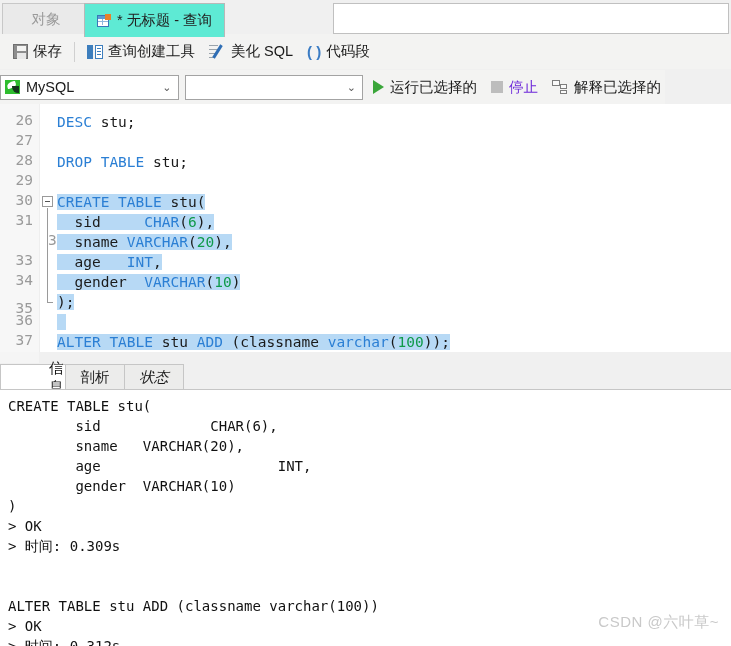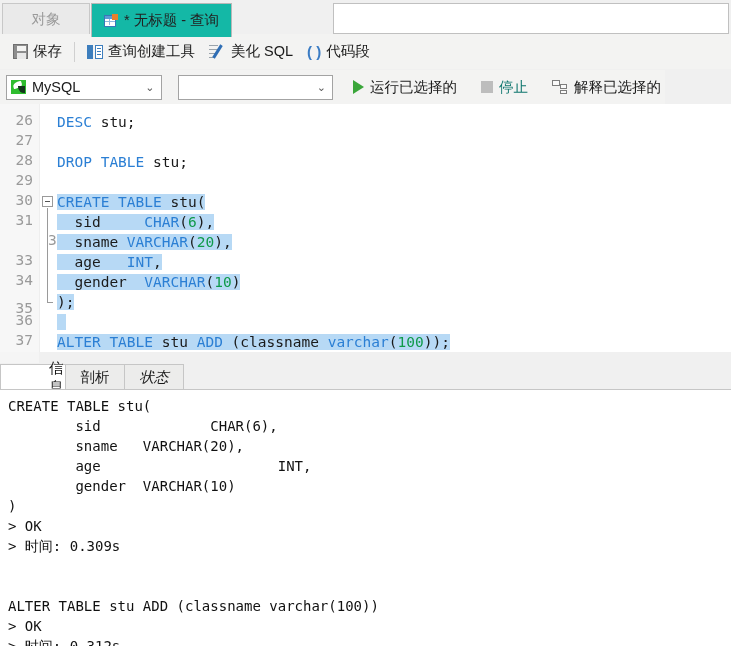--- a/index.html
+++ b/index.html
@@ -20,21 +20,21 @@
   .tab {
     position: absolute; top: 3px; height: 31px;
     display: flex; align-items: center; gap: 5px;
     padding: 0 12px;
     font-size: 14.5px; color: #4d4d4d;
     border: 1px solid #c8c8c8; border-bottom: none;
     background: #ececeb;
   }
   .tab.inactive { left: 2px; width: 88px; justify-content: center; background: #eaeaea; color: #9a9a9a; }
   .tab.active {
-    left: 91px; background: #14b8a6; color: #222; border-color: #b8b8b8;
+    left: 84px; background: #5eead4; color: #222; border-color: #b8b8b8;
     height: 34px; top: 3px; z-index: 3;
   }
   .tab-right-panel {
     position: absolute; left: 333px; top: 3px; right: 2px; height: 31px;
     background: #ffffff; border: 1px solid #c0c0c0;
   }
   .grid-icon { position: relative; width: 15px; height: 14px; flex: 0 0 auto; }
   .grid-icon i { position: absolute; display: block; }
   .grid-icon .gi-body { left: 0; top: 1px; width: 12px; height: 12px; background: #ffffff; border: 1px solid #3a76b8; }
   .grid-icon .gi-top { left: 1px; top: 2px; width: 10px; height: 3px; background: #5b9bd5; }
@@ -70,35 +70,35 @@
   .ico-beaut .b2 { left: 0; top: 5px; width: 9px; height: 1px; background: #9aa3ab; }
   .ico-beaut .b3 { left: 0; top: 9px; width: 7px; height: 1px; background: #9aa3ab; }
   .ico-beaut .b4 { left: 0; top: 13px; width: 5px; height: 1px; background: #9aa3ab; }
   .ico-beaut .pen { left: 7px; top: 0px; width: 3px; height: 15px; background: #2f6eb5; transform: rotate(32deg); }
 
   .ico-snip { color: #3b7cc4; font-size: 15px; font-weight: bold; }
 
   
   .toolbar2 {
     position: absolute; left: 0; top: 70px; width: 665px; height: 34px;
-    background: #f3f3f2; display: flex; align-items: center; padding-left: 6px; gap: 16px;
+    background: #f3f3f2; display: flex; align-items: center; gap: 6px;
   }
   .combo {
     height: 25px; background: #ffffff; border: 1px solid #a3a3a3;
     display: flex; align-items: center; padding: 0 4px; font-size: 14.5px; color: #1a1a1a;
   }
   .combo.db { width: 195px; gap: 6px; }
   .combo.schema { width: 195px; }
   .combo .chev { margin-left: auto; color: #5a5a5a; font-size: 11px; padding-right: 2px; }
   .ico-mysql { position: relative; width: 15px; height: 14px; background: #2fbd2f; flex: 0 0 auto; overflow: hidden; }
   .ico-mysql::before { content: ""; position: absolute; left: 2px; top: 2px; width: 9px; height: 6px; background: #ffffff; border-radius: 60% 10% 50% 10%; transform: rotate(-18deg); }
   .ico-mysql::after { content: ""; position: absolute; left: 7px; top: 6px; width: 7px; height: 7px; background: #14351c; border-radius: 0 0 0 90%; }
 
   .runbtn { display: flex; align-items: center; gap: 6px; font-size: 14.5px; color: #1a1a1a; padding: 0 4px; height: 26px; white-space: nowrap; }
-  .runbtn.disabled { color: #0f766e; }
+  .runbtn.disabled { color: #6d28d9; }
   .tri { width: 0; height: 0; border-left: 11px solid #3aa63a; border-top: 7px solid transparent; border-bottom: 7px solid transparent; flex: 0 0 auto; }
   .sq { width: 12px; height: 12px; background: #bdbdbd; flex: 0 0 auto; }
   .ico-expl { position: relative; width: 16px; height: 14px; flex: 0 0 auto; }
   .ico-expl i { position: absolute; display: block; border: 1px solid #7d7d7d; background: #fafafa; }
   .ico-expl .e1 { left: 0; top: 0; width: 8px; height: 6px; }
   .ico-expl .e2 { left: 8px; top: 4px; width: 7px; height: 5px; }
   .ico-expl .e3 { left: 8px; top: 10px; width: 7px; height: 4px; }
 
   
   .editor {
@@ -300,13 +300,14 @@
         gender  VARCHAR(10)
 )
 &gt; OK
 &gt; 时间: 0.309s
 
 
 ALTER TABLE stu ADD (classname varchar(100))
 &gt; OK
 &gt; 时间: 0.312s</div>
 
+  <div class="watermark">CSDN @六叶草~</div>
 </div>
 
 </body></html>

